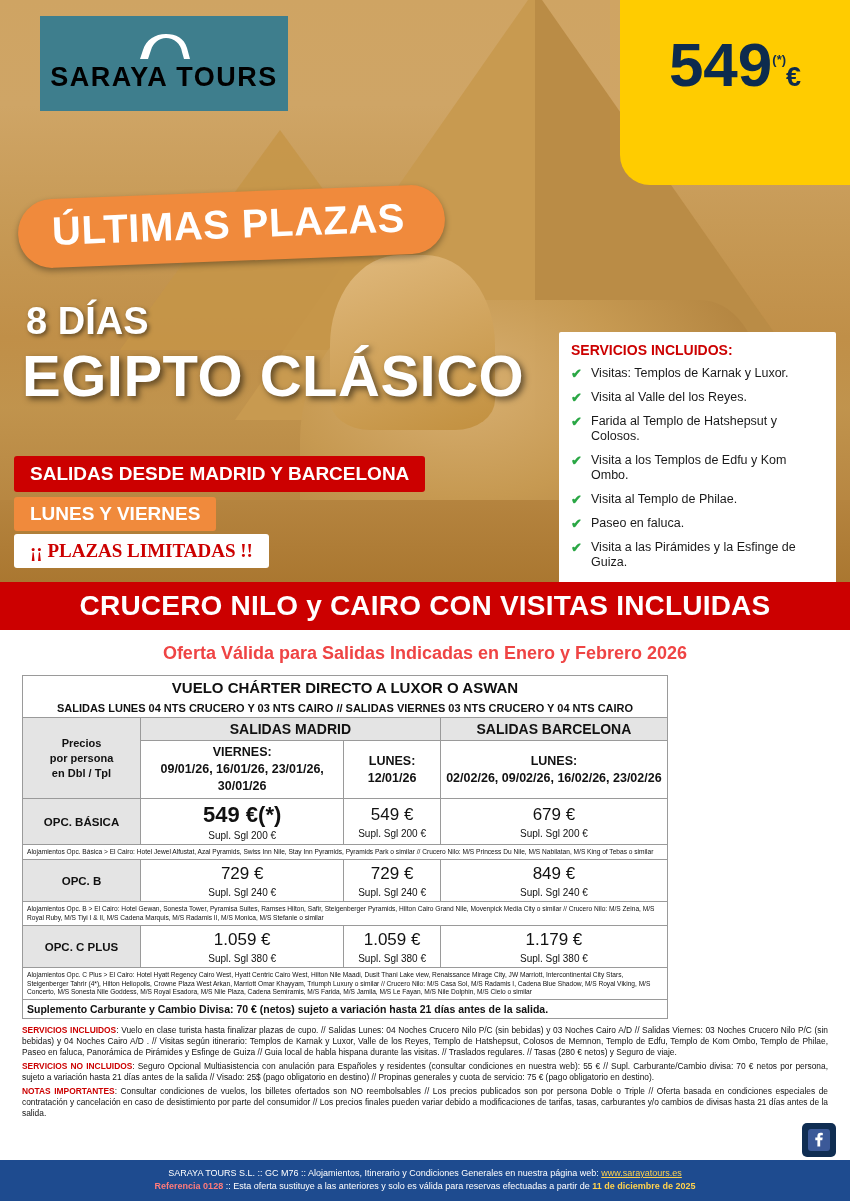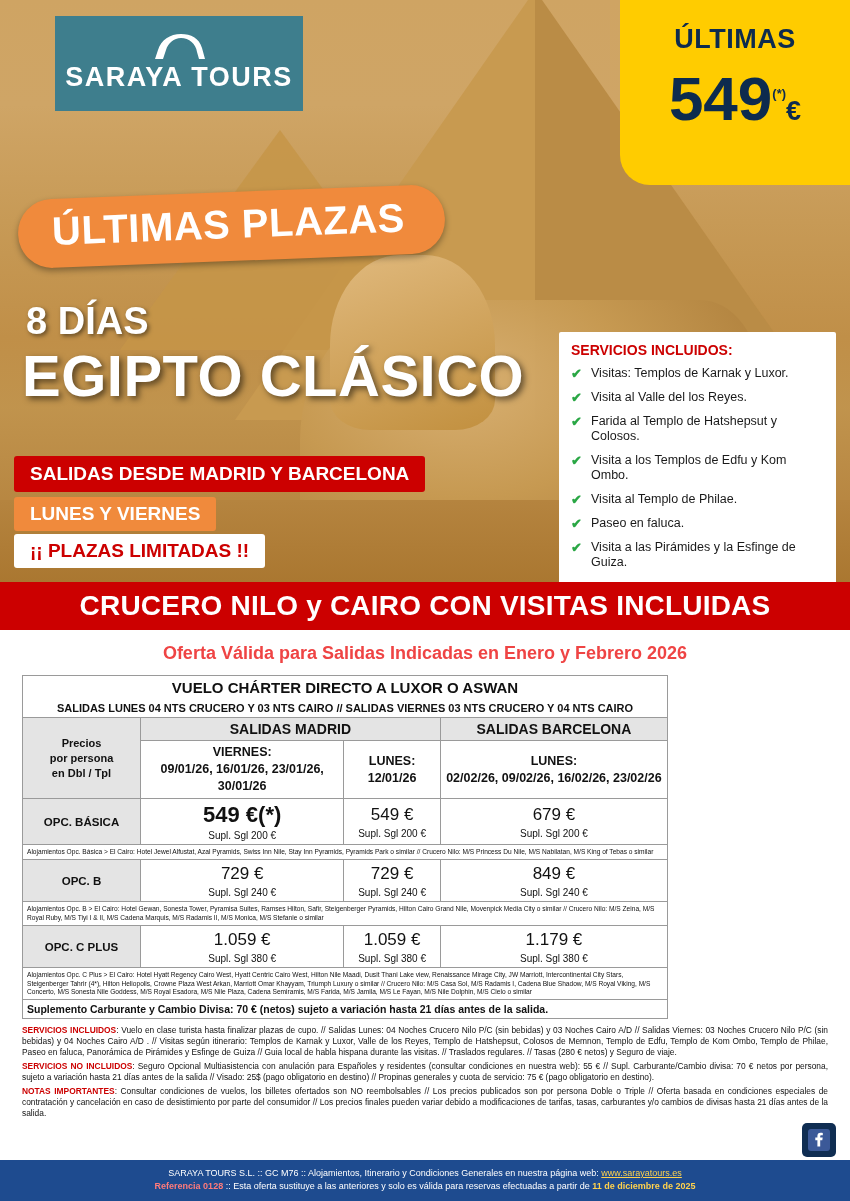--- a/index.html
+++ b/index.html
@@ -65,25 +65,25 @@
     background: linear-gradient(160deg,#e0b97d,#c2903f);
     border-radius: 70px 70px 40px 40px / 90px 90px 30px 30px;
   }
   .sand-foot {
     position:absolute; left:0; top:500px; width:850px; height:90px;
     background: linear-gradient(180deg,#b5843f,#a9762f);
   }
 
   
   .logo-box {
-    position:absolute; left:55px; top:16px;
+    position:absolute; left:40px; top:16px;
     width: 248px; height: 95px;
     background: #3e7e8d;
     display:flex; flex-direction:column; align-items:center; justify-content:center;
-    color:#ffffff;
+    color:#000000;
   }
   .logo-glyph { width:60px;height:26px; margin-bottom:2px; }
   .logo-text { font-size: 27px; font-weight: bold; letter-spacing: 1.5px; }
 
   
   .price-badge {
     position:absolute; right:0; top:0;
     width: 230px; height: 185px;
     background: #ffcc00;
     border-bottom-left-radius: 30px;
@@ -138,20 +138,21 @@
     font-size: 19px; font-weight:bold;
     padding: 6px 16px;
     border-radius: 3px;
   }
   .tag-white {
     position:absolute; left:14px; top:534px;
     background:#ffffff; color:#cc0000;
     font-size: 19px; font-weight:bold;
     padding: 6px 16px;
     border-radius: 3px;
+    font-family: Liberation Serif, serif;
   }
 
   
   .services {
     position:absolute; right:14px; top:332px;
     width: 277px;
     background: #ffffff;
     padding: 10px 12px 12px 12px;
     border-radius: 2px;
   }
@@ -296,21 +297,20 @@
     <span class="logo-glyph">
       <svg width="60" height="26" viewBox="0 0 60 26">
         <path d="M6 25 L14 25 L17 16 C19 9 25 4 32 4 C40 4 47 10 48 18 L50 25 L56 25 L53 14 C50 4 42 0 32 0 C21 0 12 6 9 16 Z" fill="#ffffff"></path>
         <circle cx="38" cy="9" r="2" fill="#3e7e8d"></circle>
       </svg>
     </span>
     <span class="logo-text">SARAYA TOURS</span>
   </div>
 
   <div class="price-badge">
-    <div class="l1">ÚLTIMAS</div>
     <div class="price-amount">
       <span>549</span><span class="ast">(*)</span><span class="eur">€</span>
     </div>
   </div>
 
   <div class="ribbon">ÚLTIMAS PLAZAS</div>
 
   <div class="days">8 DÍAS</div>
   <div class="title-main">EGIPTO CLÁSICO</div>
 

